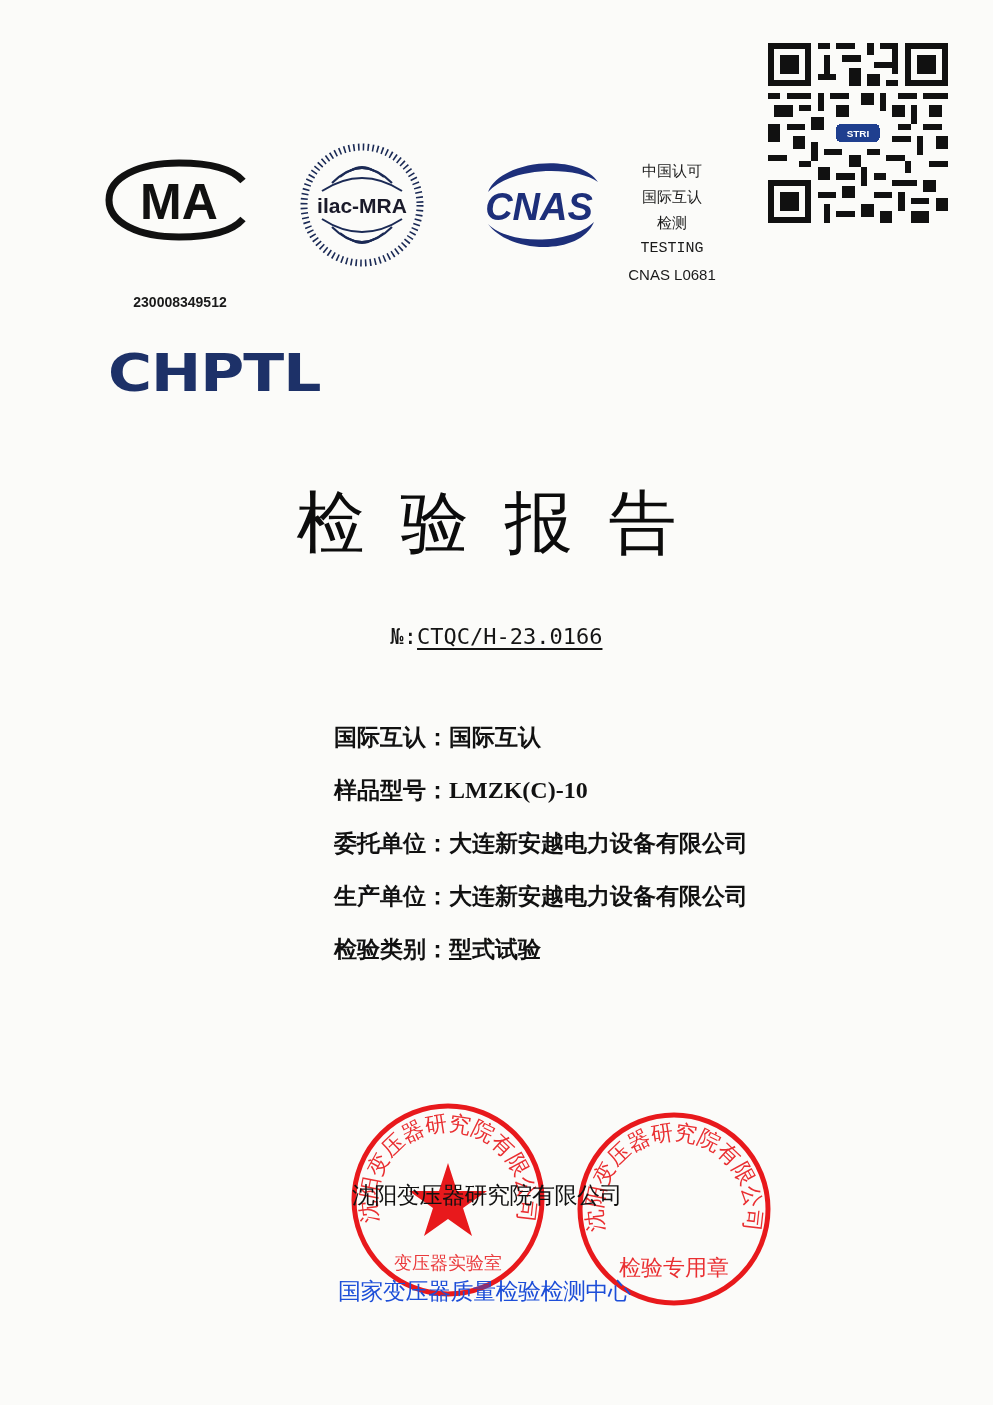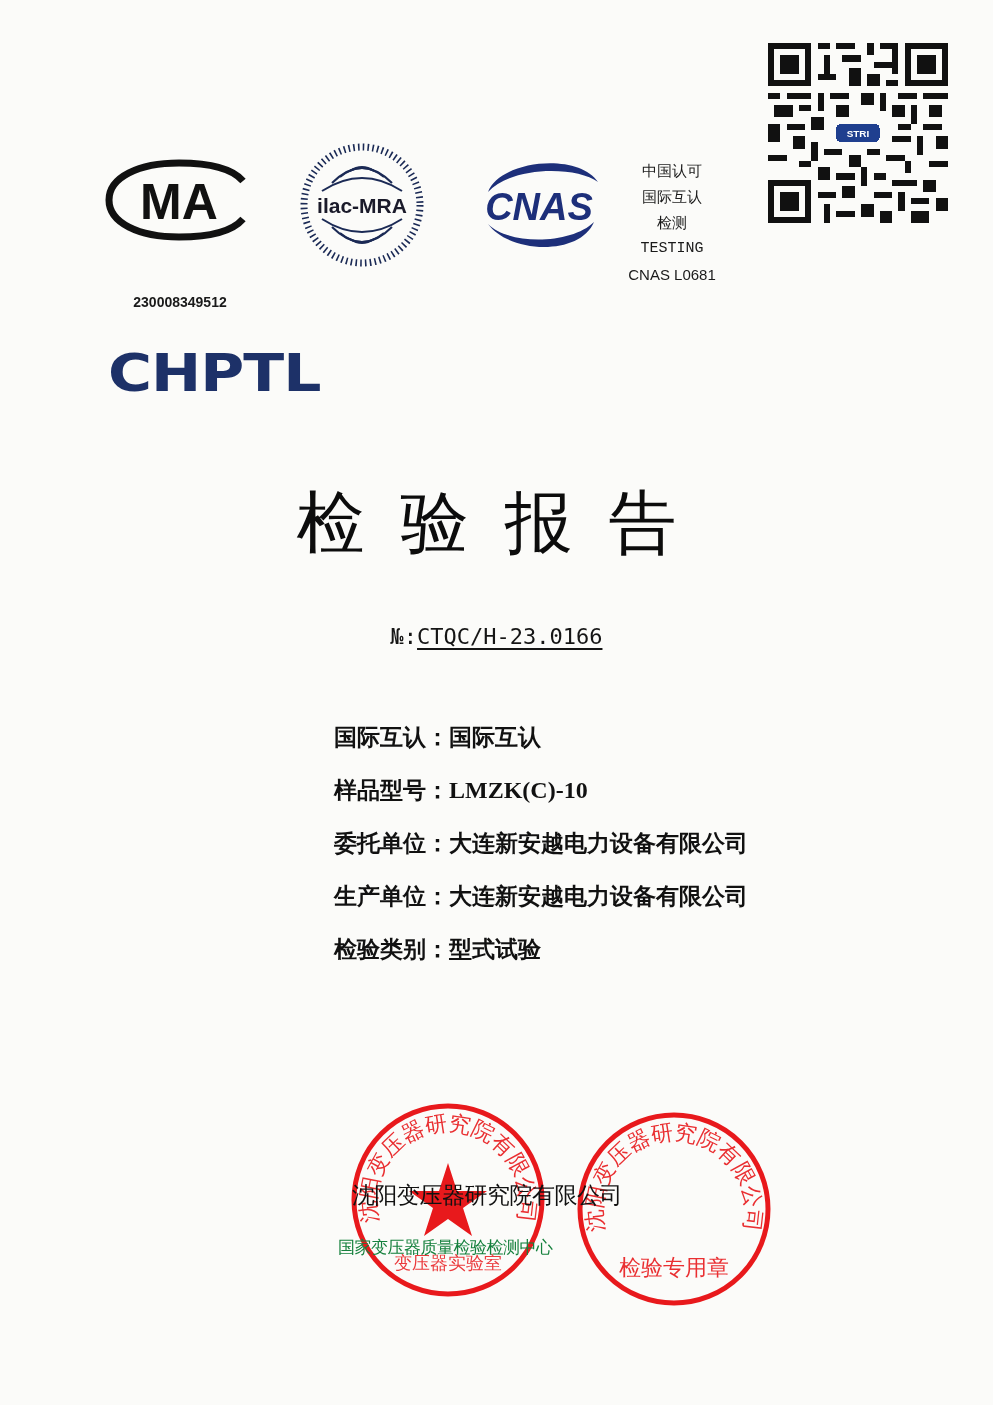--- a/index.html
+++ b/index.html
@@ -49,21 +49,21 @@
     font-family:"DejaVu Serif", serif; color:#111; }
   .field .lbl { display:inline-block; }
   .field .val { display:inline-block; }
 
   
   .seal { width:198px; height:198px; }
   #seal-left { left:349px; top:1101px; }
   #seal-right { left:575px; top:1110px; }
 
   #issuer1 { left:352px; top:1180px; font-size:23px; color:#111; white-space:nowrap; letter-spacing:-0.5px; }
-  #issuer2 { left:338px; top:1236px; font-size:17px; color:#15803d; white-space:nowrap; letter-spacing:-0.5px; }
+  #issuer2 { left:338px; top:1276px; font-size:23px; color:#1d4ed8; white-space:nowrap; letter-spacing:-0.5px; }
 </style>
 </head>
 <body>
 
 <div id="cma" class="abs">
   <svg width="152" height="82" viewBox="0 0 152 82">
     <path d="M140 22 C128 8 104 4 76 4 C36 4 6 18 6 41 C6 64 36 78 76 78 C104 78 128 74 140 60" fill="none" stroke="#111" stroke-width="7"></path>
     <text x="76" y="60" text-anchor="middle" font-family="Liberation Sans, sans-serif" font-weight="bold" font-size="50" fill="#111">MA</text>
   </svg>
 </div>

